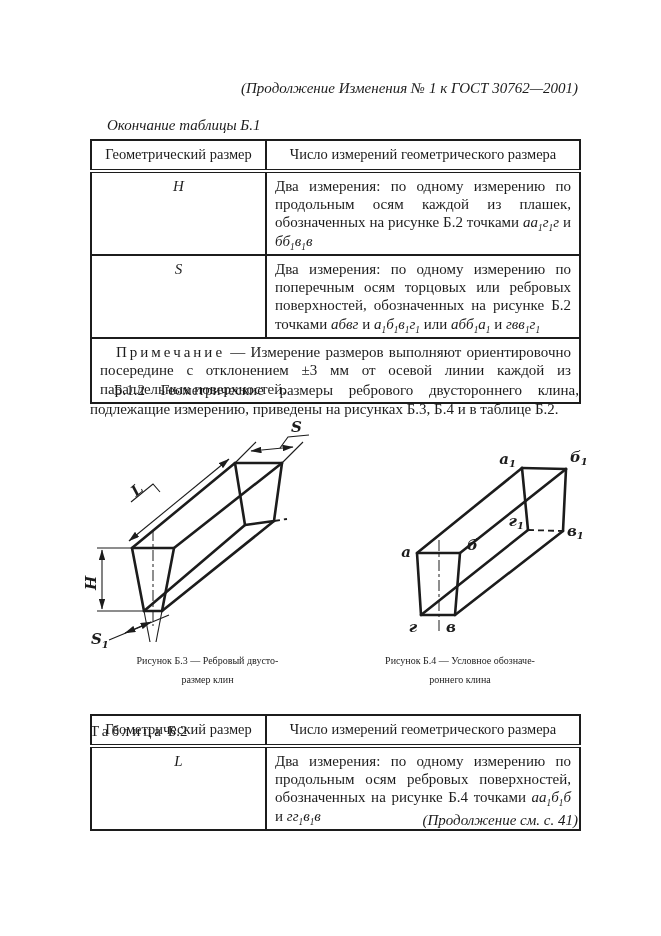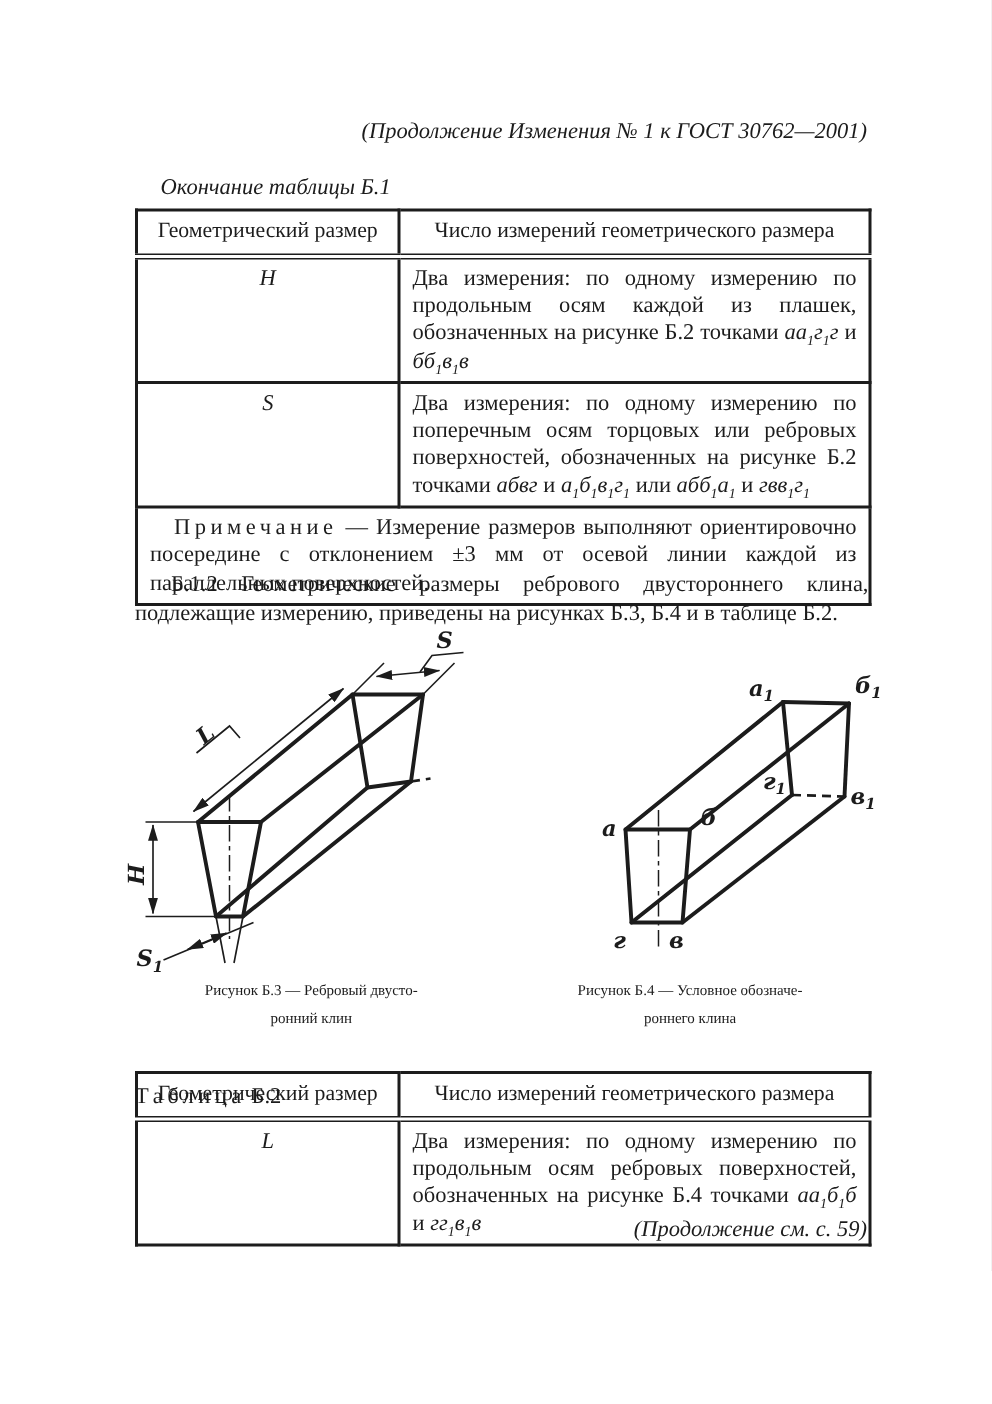--- a/index.html
+++ b/index.html
@@ -146,21 +146,21 @@
       <text class="dimtxt" x="96" y="194" text-anchor="middle">в</text>
       <text class="dimtxt" x="161" y="26" text-anchor="end"><tspan>а</tspan><tspan class="subtsp" dy="3">1</tspan></text>
       <text class="dimtxt" x="215" y="24"><tspan>б</tspan><tspan class="subtsp" dy="3">1</tspan></text>
       <text class="dimtxt" x="169" y="88" text-anchor="end"><tspan>г</tspan><tspan class="subtsp" dy="3">1</tspan></text>
       <text class="dimtxt" x="212" y="98"><tspan>в</tspan><tspan class="subtsp" dy="3">1</tspan></text>
     </g>
   </svg>
 
   <div class="abs caption center" style="left:95px;top:651px;width:225px;">
     <div>Рисунок Б.3 — Ребровый двусто-</div>
-    <div>ронний клин</div>
+    <div>размер клин</div>
   </div>
   <div class="abs caption center" style="left:336px;top:651px;width:248px;">
     <div>Рисунок Б.4 — Условное обозначе-</div>
     <div>роннего клина</div>
   </div>
 
   <div class="abs" style="left:90px;top:722px;">
     <span class="sp-label">Таблица</span>
     <span>Б.2</span>
   </div>
@@ -175,15 +175,15 @@
       <th>Геометрический размер</th>
       <th>Число измерений геометрического размера</th>
     </tr>
     <tr style="height:60px;">
       <td class="size-cell">L</td>
       <td class="desc-cell">Два измерения: по одному измерению по продольным осям ребровых поверхностей, обозначенных на рисунке Б.4 точками <i>аа<sub>1</sub>б<sub>1</sub>б</i> и <i>гг<sub>1</sub>в<sub>1</sub>в</i></td>
     </tr>
   </tbody>
     </table>
 
-  <div class="abs italic right" style="left:90px;top:811px;width:488px;">(Продолжение см. с. 59)</div>
+  <div class="abs italic right" style="left:90px;top:811px;width:488px;">(Продолжение см. с. 41)</div>
 
 </div>
 
 </body></html>

